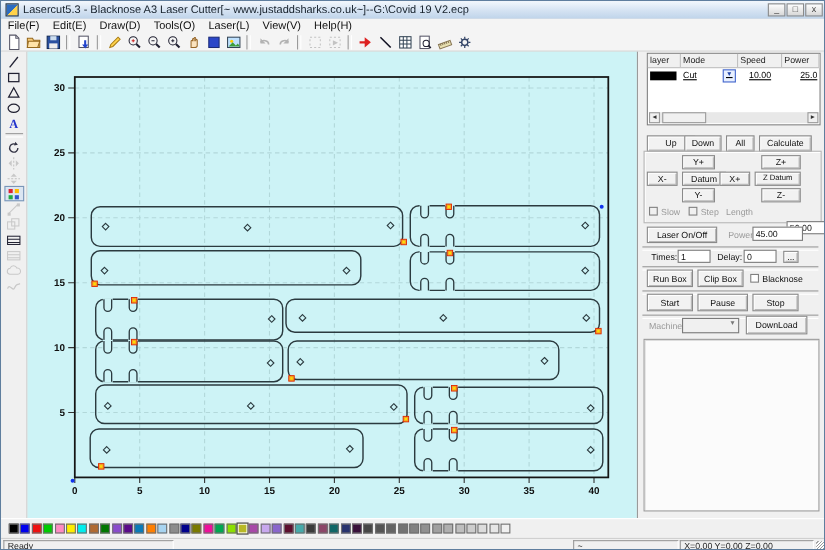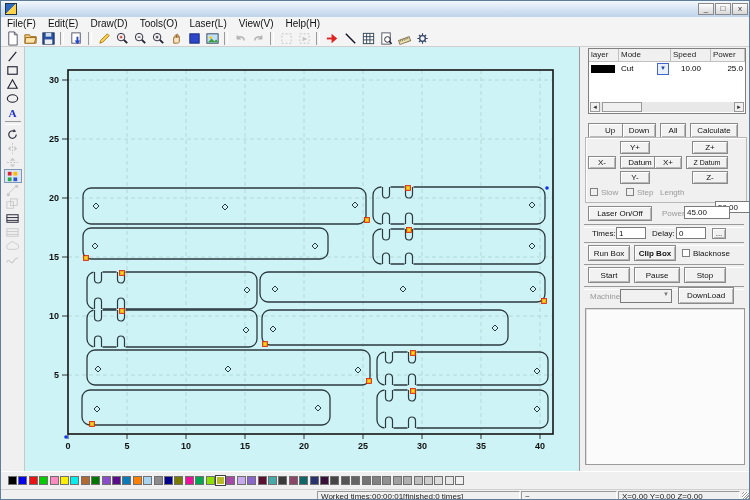--- a/index.html
+++ b/index.html
@@ -31,21 +31,21 @@
   .ltool.disabled{opacity:.45;filter:grayscale(1);}
   .ltool.active{background:#dce6f2;border:1px solid #7a96b8;box-sizing:border-box;}
   .lsep{width:16px;height:2px;border-top:1px solid #9a9a9a;border-bottom:1px solid #fff;margin:2px 0;}
   
   #canvas{left:24px;top:46px;width:554px;height:424px;background:#cdf3f6;}
   
   #panel{left:578px;top:46px;width:172px;height:424px;background:#f0f0f0;border-left:1px solid #9a9a9a;box-sizing:border-box;}
   #layer-table{left:8px;top:1px;width:158px;height:66px;background:#fff;border:1px solid #808080;box-sizing:border-box;font-size:8px;}
   #lt-head{display:flex;height:12px;background:#f0f0f0;border-bottom:1px solid #c0c0c0;}
   #lt-head div{border-right:1px solid #c0c0c0;padding:1px 2px;box-sizing:border-box;color:#222;}
-  .lt-row{display:flex;height:13px;align-items:center;font-size:8px;}
+  .lt-row{display:flex;height:13px;align-items:center;font-size:8px;text-decoration:underline;}
   .swatch-cell{width:30px;padding:1px 2px;box-sizing:border-box;}
   .layer-swatch{width:24px;height:8px;background:#000;}
   .mode-cell{width:52px;display:flex;align-items:center;justify-content:space-between;padding:0 2px;box-sizing:border-box;}
   .dd-btn{width:10px;height:10px;border:1px solid #4466cc;background:#e8f0ff;font-size:6px;line-height:9px;text-align:center;color:#2244aa;}
   .num-cell{width:40px;text-align:center;}
   .num-cell2{width:32px;text-align:right;}
   #lt-scroll{position:absolute;left:1px;right:1px;bottom:1px;height:10px;background:#e8e8e8;display:flex;}
   .sc-arrow{width:10px;height:10px;background:#f0f0f0;border:1px solid #9a9a9a;font-size:6px;line-height:8px;text-align:center;color:#333;box-sizing:border-box;}
   #lt-thumb{width:40px;height:10px;background:#f0f0f0;border:1px solid #9a9a9a;box-sizing:border-box;margin-left:2px;}
   #lt-scroll .spacer{flex:1;}
@@ -72,20 +72,21 @@
   .ssec{position:absolute;top:1px;height:10px;border:1px solid;border-color:#9a9a9a #fff #fff #9a9a9a;
         padding:0 3px;line-height:9px;box-sizing:border-box;overflow:hidden;white-space:nowrap;}
   #grip{position:absolute;right:1px;top:2px;width:8px;height:8px;
         background:repeating-linear-gradient(135deg,#fff 0 1px,#9a9a9a 1px 2px);}
 </style>
 </head>
 <body>
 
 <div id="titlebar" class="abs">
   <div id="appicon"></div>
+  <span id="title-text">Lasercut5.3 - Blacknose A3 Laser Cutter[~ www.justaddsharks.co.uk~]--G:\Covid 19 V2.ecp</span>
   <div id="winbtns">
     <div class="winbtn">_</div>
     <div class="winbtn">□</div>
     <div class="winbtn">x</div>
   </div>
 </div>
 
 <div id="menubar" class="abs">
     <span class="menu-item">File(F)</span>
     <span class="menu-item">Edit(E)</span>
@@ -558,21 +559,21 @@
   <div class="etch" style="top:177px;"></div>
 
   <div class="lab" style="left:12px;top:182px;">Times:</div>
   <div class="field" style="left:36px;top:180px;width:30px;height:12px;">1</div>
   <div class="lab" style="left:72px;top:182px;">Delay:</div>
   <div class="field" style="left:96px;top:180px;width:30px;height:12px;">0</div>
   <div class="btn" style="left:132px;top:181px;width:14px;height:11px;">...</div>
   <div class="etch" style="top:195px;"></div>
 
   <div class="btn" style="left:8px;top:198px;width:42px;height:16px;">Run Box</div>
-  <div class="btn" style="left:54px;top:198px;width:42px;height:16px;font-weight:bold;">Clip Box</div>
+  <div class="btn" style="left:54px;top:198px;width:42px;height:16px;">Clip Box</div>
   <div class="chkbox" style="left:102px;top:202px;"></div>
   <div class="lab" style="left:113px;top:202px;">Blacknose</div>
   <div class="etch" style="top:217px;"></div>
 
   <div class="btn" style="left:8px;top:220px;width:42px;height:16px;">Start</div>
   <div class="btn" style="left:54px;top:220px;width:46px;height:16px;">Pause</div>
   <div class="btn" style="left:104px;top:220px;width:42px;height:16px;">Stop</div>
   <div class="etch" style="top:239px;"></div>
 
   <div class="lab dis" style="left:10px;top:245px;">Machine</div>
@@ -625,17 +626,17 @@
     <div class="pswatch" style="left: 391.8px; background: rgb(160, 160, 160);"></div>
     <div class="pswatch" style="left: 402.2px; background: rgb(175, 175, 175);"></div>
     <div class="pswatch" style="left: 412.6px; background: rgb(190, 190, 190);"></div>
     <div class="pswatch" style="left: 423px; background: rgb(205, 205, 205);"></div>
     <div class="pswatch" style="left: 433.4px; background: rgb(220, 220, 220);"></div>
     <div class="pswatch" style="left: 443.8px; background: rgb(230, 230, 230);"></div>
     <div class="pswatch" style="left: 454.2px; background: rgb(240, 240, 240);"></div>
   </div>
 
 <div id="statusbar" class="abs">
-  <div class="ssec" style="left:316px;width:203px;">Worked times:00:00:01[finished:0 times]</div>
+  <div class="ssec" style="left:2px;width:155px;">Ready</div>
   <div class="ssec" style="left:520px;width:96px;">~</div>
   <div class="ssec" style="left:617px;width:122px;">X=0.00 Y=0.00 Z=0.00</div>
   <div id="grip"></div>
 </div>
 
 </body></html>

